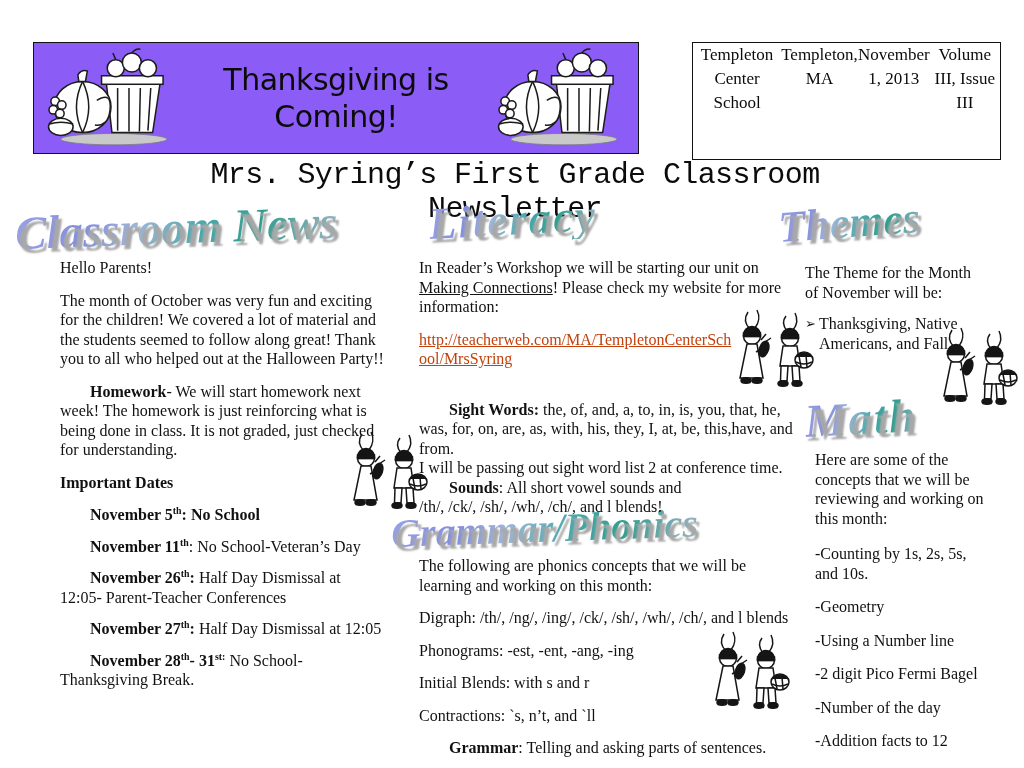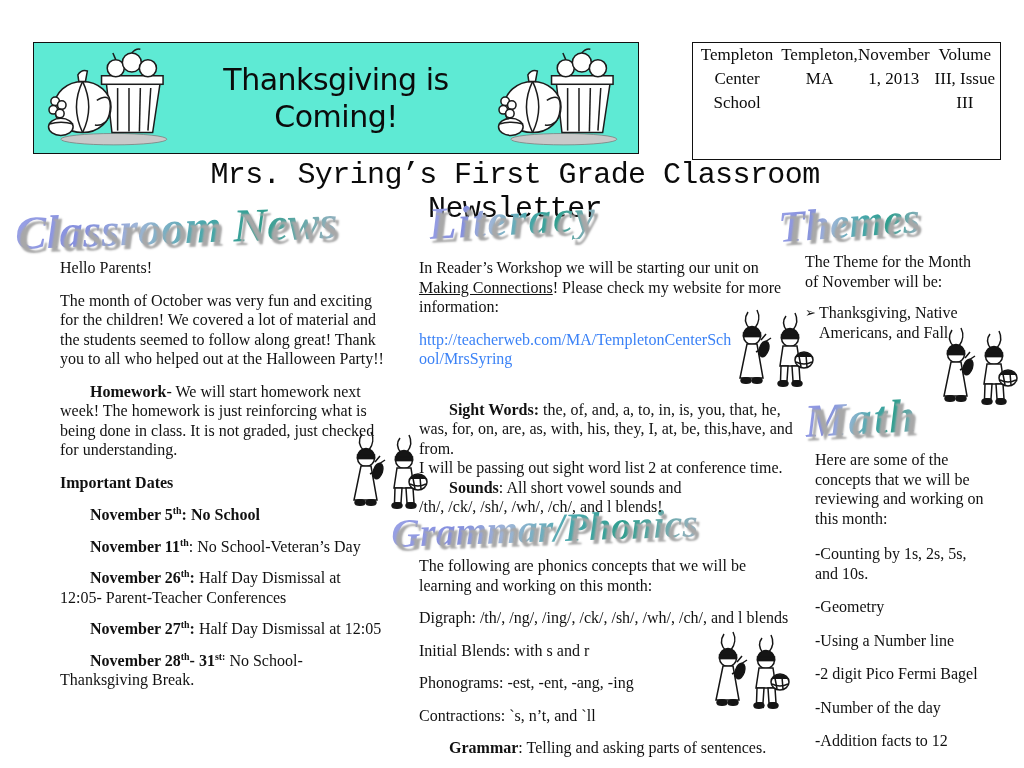--- a/index.html
+++ b/index.html
@@ -4,21 +4,21 @@
 <style>
   html,body{margin:0;padding:0;background:#e9e9e9;}
   .slide{
     position:relative;width:1024px;height:768px;background:#ffffff;
     font-family:"Liberation Serif",serif;color:#111;overflow:hidden;
   }
   
   .banner-box{
     position:absolute;left:33px;top:42px;width:606px;height:112px;
     border:1.5px solid #111;display:flex;align-items:center;justify-content:space-between;
-    box-sizing:border-box;background:#5eead4;
+    box-sizing:border-box;background:#8b5cf6;
   }
   .banner-text{
     flex:1;text-align:center;font-family:"DejaVu Sans",sans-serif;
     font-size:30px;line-height:1.25;color:#0b0b0b;letter-spacing:-0.5px;
   }
   .harvest-wrap{width:142px;height:100px;flex:0 0 auto;margin:0 6px;}
   .school-box{
     position:absolute;left:692px;top:42px;width:309px;height:118px;
     border:1.5px solid #111;box-sizing:border-box;background:#fff;
     display:flex;justify-content:center;text-align:center;
@@ -44,28 +44,28 @@
   .wa-literacy{left:430px;top:202px;font-size:45px;transform:rotate(-3deg);transform-origin:left bottom;letter-spacing:2px;}
   .wa-themes{left:780px;top:206px;font-size:44px;transform:rotate(-4deg);transform-origin:left bottom;}
   .wa-grammar{left:392px;top:514px;font-size:40px;transform:rotate(-2deg);transform-origin:left bottom;}
   .wa-math{left:806px;top:398px;font-size:47px;transform:rotate(-3deg);transform-origin:left bottom;letter-spacing:2px;}
   
   .col{position:absolute;font-size:16px;line-height:1.22;}
   .col p{margin:0 0 13px 0;}
   .col-left{left:60px;top:258px;width:325px;}
   .col-mid{left:419px;top:258px;width:380px;}
   .col-mid2{left:419px;top:556px;width:380px;}
-  .col-themes{left:805px;top:252px;width:170px;}
+  .col-themes{left:805px;top:263px;width:170px;}
   .col-math{left:815px;top:450px;width:178px;}
   .u{text-decoration:underline;}
   b,.b{font-weight:bold;margin-left:30px;}
   sup{font-size:62%;vertical-align:super;line-height:0;}
   .imp-dates{font-weight:bold;margin:0 0 13px 0;}
   .date-row{margin:0 0 12px 0;}
-  .weblink{color:#3b82f6;cursor:pointer;margin:0 0 13px 0;}
+  .weblink{color:#c2410c;text-decoration:underline;cursor:pointer;margin:0 0 13px 0;}
   .gap{height:18px;}
   .bullet-row{display:flex;margin-top:12px;}
   .bullet-glyph{flex:0 0 14px;font-size:13px;padding-top:2px;color:#111;}
   .math-item{margin:0 0 14px 0;}
   
   .kids{position:absolute;width:100px;height:88px;}
   .kids1{left:334px;top:430px;}
   .kids2{left:720px;top:308px;}
   .kids3{left:924px;top:326px;}
   .kids4{left:696px;top:630px;}
@@ -187,22 +187,22 @@
     <div class="weblink"><span>http://teacherweb.com/MA/TempletonCenterSch</span><br><span>ool/MrsSyring</span></div>
     <div class="gap"></div>
     <p style="margin-bottom:0"><b>Sight Words:</b><span> the, of, and, a, to, in, is, you, that, he, was, for, on, are, as, with, his, they, I, at, be, this,have, and from.</span></p>
     <p style="margin-bottom:0">I will be passing out sight word list 2 at conference time.</p>
     <p style="margin-bottom:0"><b>Sounds</b><span>: All short vowel sounds and</span><br><span>/th/, /ck/, /sh/, /wh/, /ch/, and l blends!</span></p>
   </div>
 
   <div class="col col-mid2">
     <p>The following are phonics concepts that we will be learning and working on this month:</p>
     <p>Digraph: /th/, /ng/, /ing/, /ck/, /sh/, /wh/, /ch/, and l blends</p>
+    <p>Phonograms:  -est, -ent, -ang, -ing</p>
     <p>Initial Blends:  with s and r</p>
-    <p>Phonograms:  -est, -ent, -ang, -ing</p>
     <p>Contractions: `s, n’t, and `ll</p>
     <p><b>Grammar</b><span>:  Telling and asking parts of sentences.</span></p>
   </div>
 
   <div class="col col-themes">
     <p style="margin-bottom:0">The Theme for the Month of November will be:</p>
     <div class="bullet-row">
       <span class="bullet-glyph">➢</span>
       <span>Thanksgiving, Native Americans, and Fall</span>
     </div>

